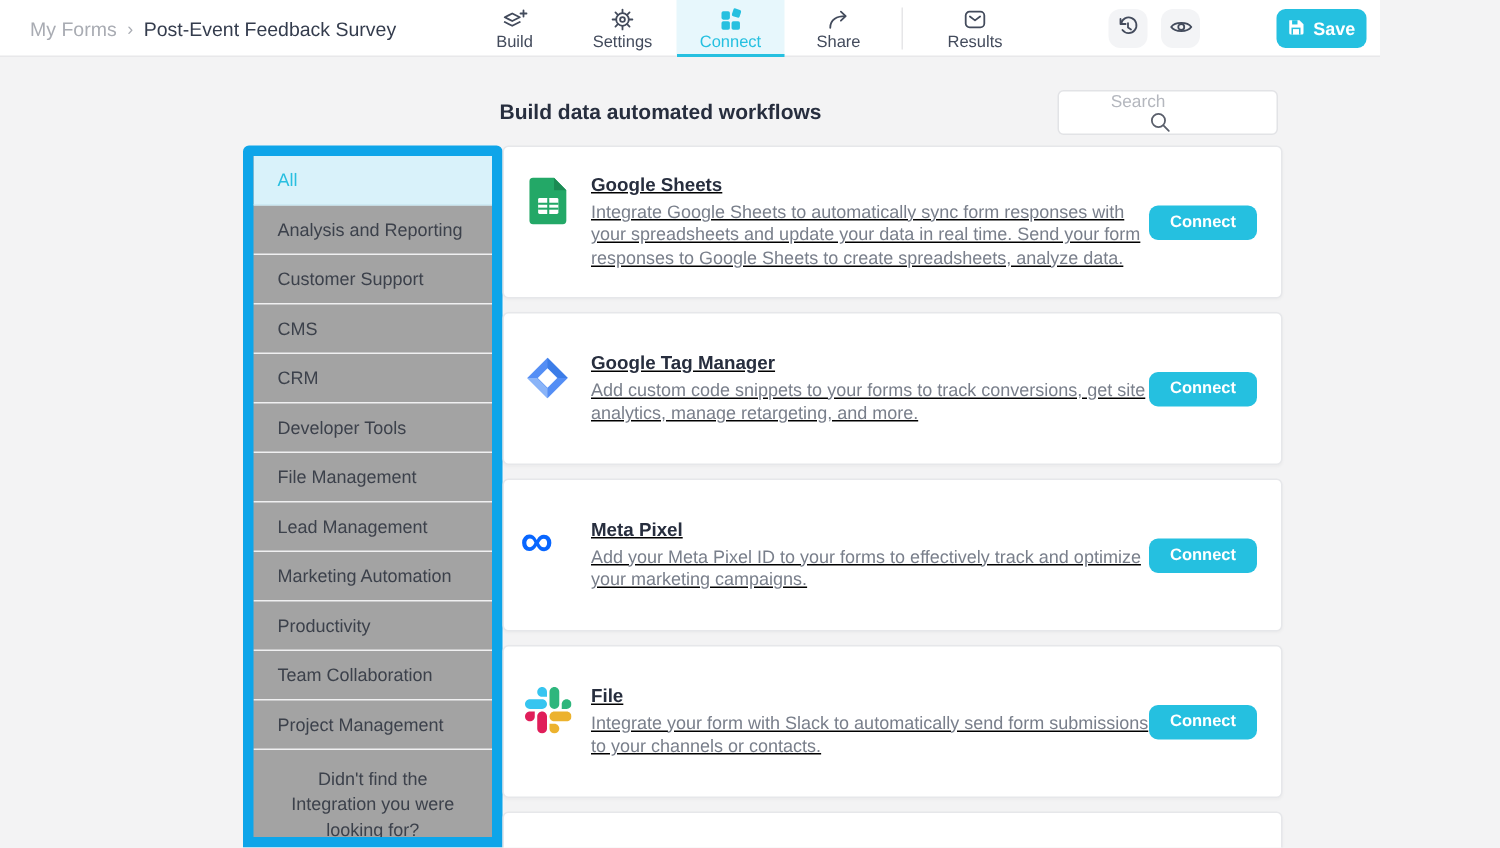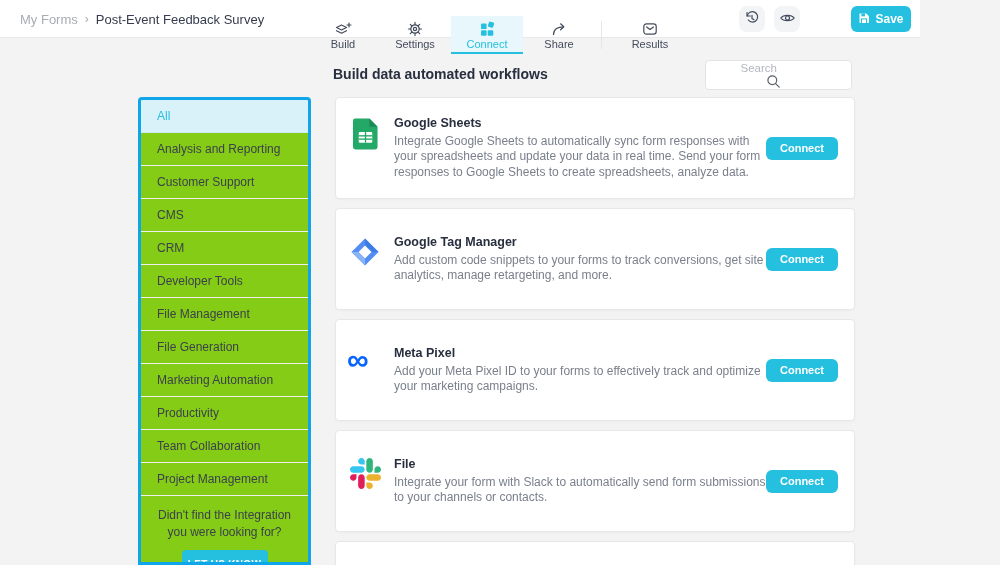--- a/index.html
+++ b/index.html
@@ -8,21 +8,21 @@
 
   
   .header { position:absolute; top:0; left:0; width:920px; height:38px; background:#fff;
             border-bottom:1px solid #e8e8ea; z-index:5; }
   .breadcrumb { position:absolute; left:20px; top:0; height:38px; display:flex; align-items:center;
                 gap:7px; font-size:13px; }
   .crumb-parent { color:#a9acb3; }
   .crumb-sep { color:#a9acb3; font-size:12px; }
   .crumb-current { color:#343c4d; }
 
-  .tabs { position:absolute; left:307px; top:16px; height:38px; display:flex; align-items:stretch; }
+  .tabs { position:absolute; left:307px; top:0; height:38px; display:flex; align-items:stretch; }
   .tab { width:72px; display:flex; flex-direction:column; align-items:center; justify-content:center;
          gap:1px; cursor:pointer; color:#434b5c; }
   .tab .tab-label { font-size:11px; }
   .tab svg { display:block; }
   .tab.active { background:#e7f7fc; color:#25c0e0; box-shadow:inset 0 -2px 0 #25c0e0; }
   .tab.active .tab-label { color:#25c0e0; }
   .tab-divider { width:1px; background:#e6e6e8; margin:5px 6px; }
   .tab.wide { width:84px; }
 
   .header-actions { position:absolute; right:9px; top:6px; display:flex; gap:9px; }
@@ -35,38 +35,38 @@
   
   .page-title { position:absolute; left:333px; top:66px; font-size:14px; font-weight:bold; color:#272e3e; }
   .search-box { position:absolute; left:705px; top:60px; width:147px; height:30px; background:#fff;
                 border:1px solid #e2e3e6; border-radius:4px; display:flex; align-items:center;flex-direction:column; }
   .search-box input { flex:1; border:none; outline:none; background:transparent; padding:0 6px 0 12px;
                       font-size:11.5px; color:#343c4d; font-family:inherit; width:100px; }
   .search-box input::placeholder { color:#b4b7be; }
   .search-box .mag { margin-right:10px; display:flex; }
 
   
-  .sidebar { position:absolute; left:138px; top:97px; width:173px; height:468px; background:#84cc16;
-             border:3px solid #0ea5e9; border-radius:4px 4px 0 0; overflow:hidden; }
+  .sidebar { position:absolute; left:162px; top:97px; width:173px; height:468px; background:#a3a3a3;
+             border:7px solid #0ea5e9; border-radius:4px 4px 0 0; overflow:hidden; }
   .cat-item { height:33px; display:flex; align-items:center; padding-left:16px; font-size:12px;
               color:#3c414b; border-bottom:1px solid #f0f0f1; cursor:pointer; }
   .cat-item.active { background:#d9f2fa; color:#29bfe0; border-bottom-color:#cdeaf3; }
   .sidebar-footer { padding:11px 14px 0; text-align:center; }
   .sidebar-footer .hint { font-size:12px; color:#3c414b; line-height:17px; }
   .letusknow-btn { display:block; margin:9px auto 0; width:86px; height:28px; background:#25c0e0;
                    border:none; border-radius:4px; color:#fff; font-size:10px; font-weight:bold;
                    letter-spacing:.3px; cursor:pointer; font-family:inherit; }
 
   
   .cards { position:absolute; left:335px; top:97px; width:520px; display:flex; flex-direction:column; gap:9px; }
   .card { background:#fff; border:1px solid #e6e7ea; border-radius:4px; height:102px;
           box-shadow:0 1px 2px rgba(0,0,0,.03); display:flex; align-items:center; padding:0 16px 0 11px; }
   .card-inner { display:flex; align-items:flex-start; width:100%; }
   .card-icon { width:36px; flex:none; margin-right:11px; margin-top:1px; display:flex; justify-content:center; }
-  .card-text { flex:1; }
+  .card-text { flex:1;text-decoration:underline; }
   .card-title { font-size:12.5px; font-weight:bold; color:#272e3e; margin-bottom:4px; }
   .card-desc { font-size:12px; color:#797f8b; line-height:15.5px; max-width:388px; }
   .connect-btn { margin-left:auto; flex:none; align-self:center; width:72px; height:23px; border:none;
                  border-radius:6px; background:#25c0e0; color:#fff; font-size:11px; font-weight:bold;
                  cursor:pointer; font-family:inherit; }
   .card.partial { height:102px; }
 </style>
 </head>
 <body>
 
@@ -174,21 +174,21 @@
 </div>
 
 <div class="sidebar">
   <div class="cat-item active">All</div>
   <div class="cat-item">Analysis and Reporting</div>
   <div class="cat-item">Customer Support</div>
   <div class="cat-item">CMS</div>
   <div class="cat-item">CRM</div>
   <div class="cat-item">Developer Tools</div>
   <div class="cat-item">File Management</div>
-  <div class="cat-item">File Generation</div>
+  <div class="cat-item">Lead Management</div>
   <div class="cat-item">Marketing Automation</div>
   <div class="cat-item">Productivity</div>
   <div class="cat-item">Team Collaboration</div>
   <div class="cat-item">Project Management</div>
   <div class="sidebar-footer">
     <div class="hint">Didn't find the Integration you were looking for?</div>
     <button class="letusknow-btn">LET US KNOW</button>
   </div>
 </div>
 

